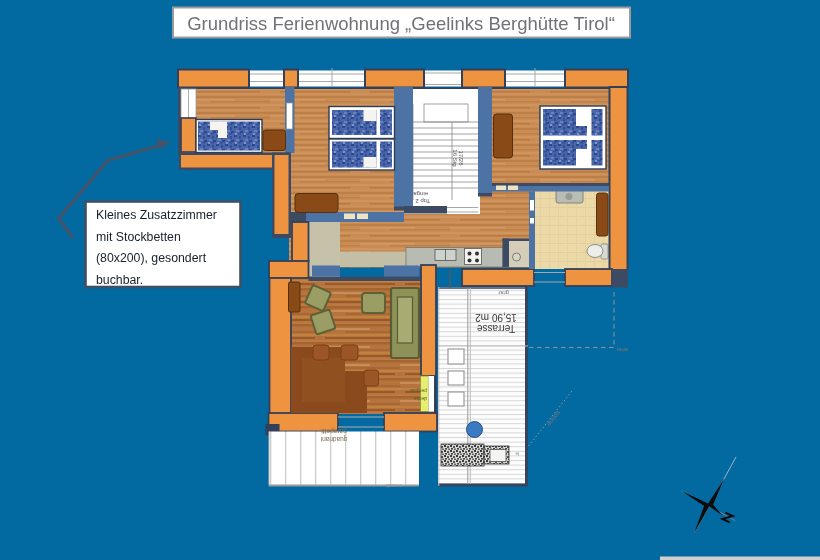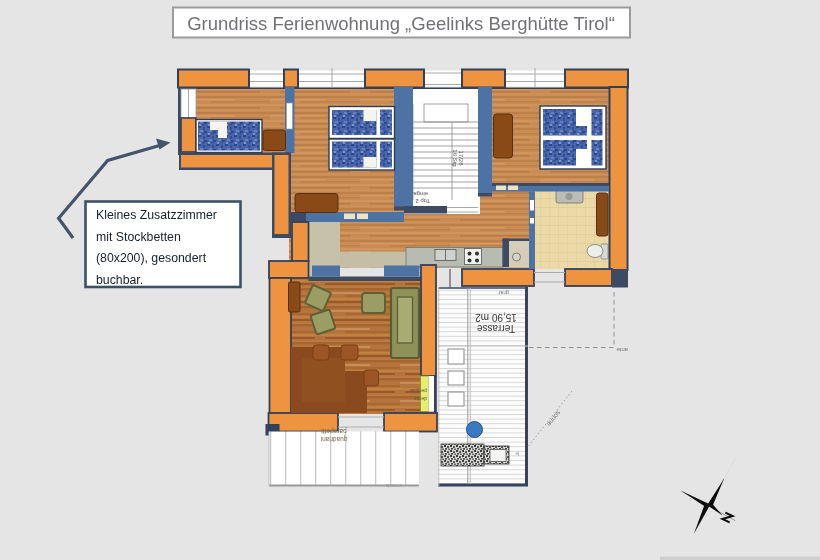--- a/index.html
+++ b/index.html
@@ -1,16 +1,16 @@
 <!DOCTYPE html>
 <html><head>
 <meta charset="utf-8">
 <style>
   html,body{margin:0;padding:0;background:#ffffff;}
-  .page{position:relative;width:820px;height:560px;background:#e5e5e5;overflow:hidden;
+  .page{position:relative;width:820px;height:560px;background:#0369a1;overflow:hidden;
         font-family:"Liberation Sans", sans-serif;}
 </style>
 </head>
 <body>
 <div class="page">
 <svg width="820" height="560" viewBox="0 0 820 560" xmlns="http://www.w3.org/2000/svg">
 <defs>
   <pattern id="woodA" patternUnits="userSpaceOnUse" width="90" height="16">
     <rect width="90" height="16" fill="#c88c54"></rect>
     <rect x="0" y="0" width="90" height="2" fill="#bb7f47"></rect>

